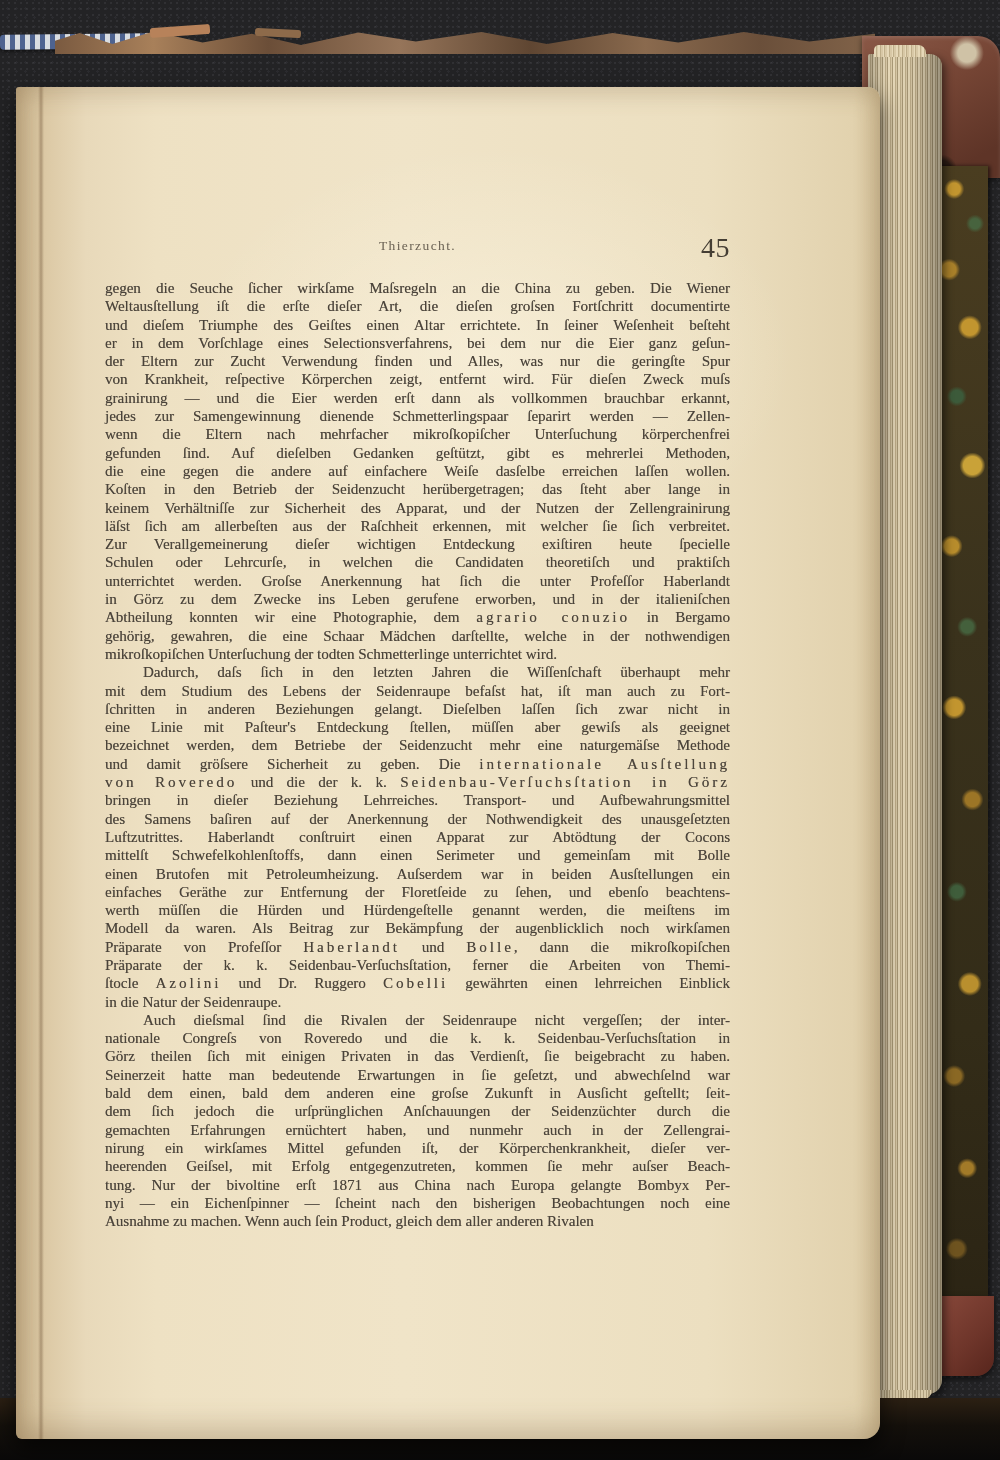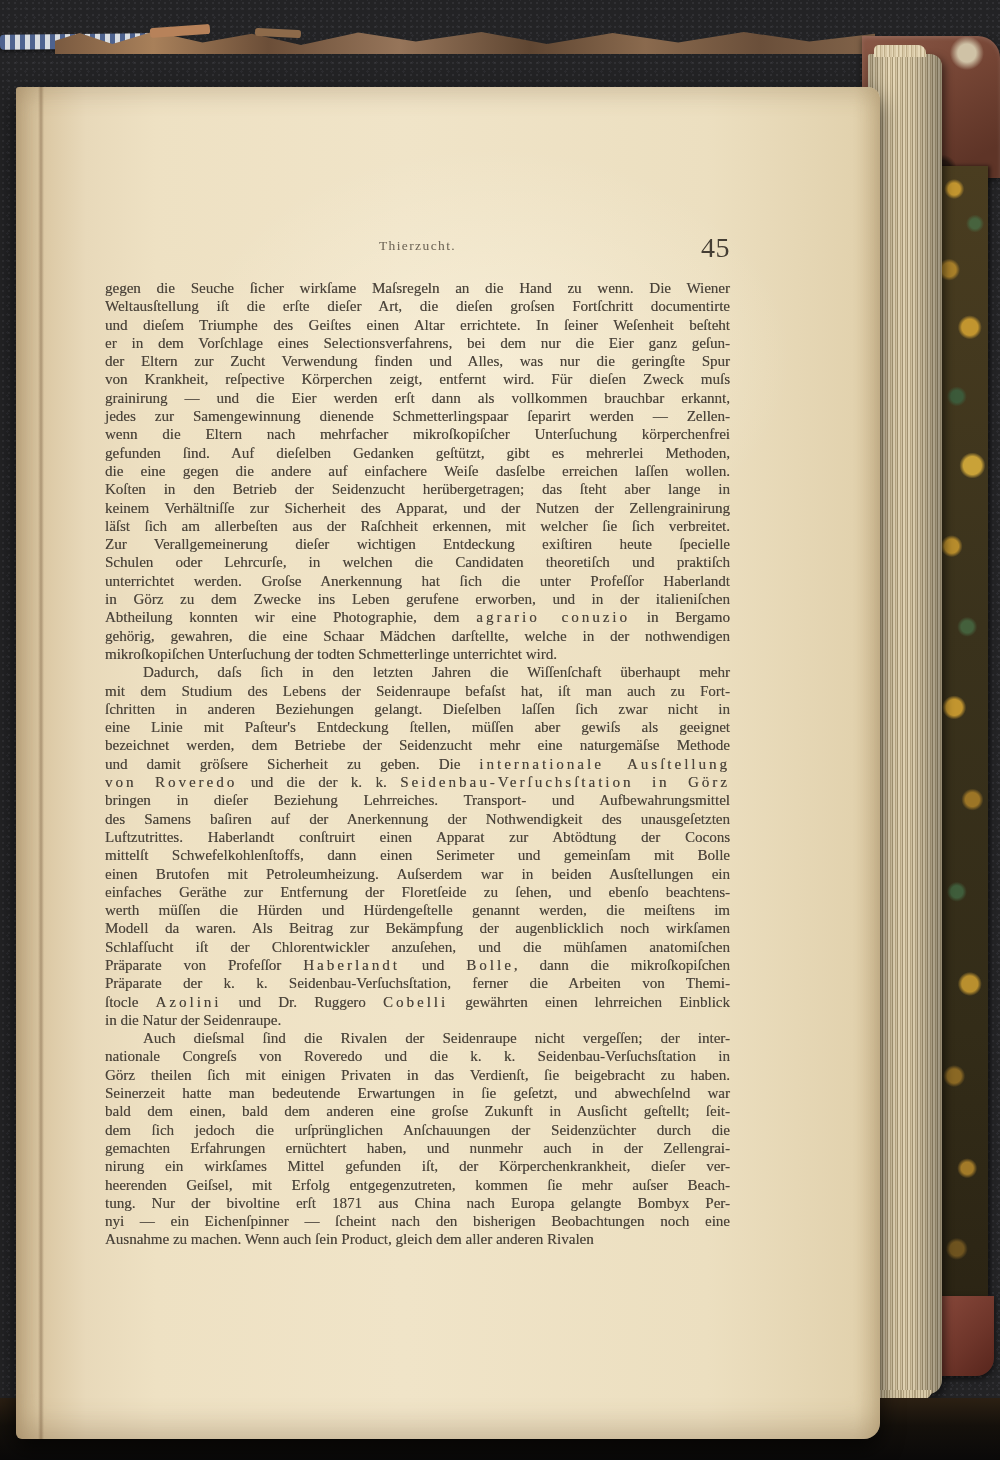--- a/index.html
+++ b/index.html
@@ -138,21 +138,21 @@
 
   <div class="page">
     <div class="gutter-line"></div>
     <div class="content">
       <div class="running-head">
         <div class="head-title">Thierzucht.</div>
         <div class="page-num">45</div>
       </div>
       <div class="text-block">
           <div class="para">
-            <div class="line"><span>gegen die Seuche ſicher wirkſame Maſsregeln an die Hand zu wenn. Die Wiener</span></div>
+            <div class="line"><span>gegen die Seuche ſicher wirkſame Maſsregeln an die China zu geben. Die Wiener</span></div>
             <div class="line"><span>Weltausſtellung iſt die erſte dieſer Art, die dieſen groſsen Fortſchritt documentirte</span></div>
             <div class="line"><span>und dieſem Triumphe des Geiſtes einen Altar errichtete. In ſeiner Weſenheit beſteht</span></div>
             <div class="line"><span>er in dem Vorſchlage eines Selectionsverfahrens, bei dem nur die Eier ganz geſun-</span></div>
             <div class="line"><span>der Eltern zur Zucht Verwendung finden und Alles, was nur die geringſte Spur</span></div>
             <div class="line"><span>von Krankheit, reſpective Körperchen zeigt, entfernt wird. Für dieſen Zweck muſs</span></div>
             <div class="line"><span>grainirung — und die Eier werden erſt dann als vollkommen brauchbar erkannt,</span></div>
             <div class="line"><span>jedes zur Samengewinnung dienende Schmetterlingspaar ſeparirt werden — Zellen-</span></div>
             <div class="line"><span>wenn die Eltern nach mehrfacher mikroſkopiſcher Unterſuchung körperchenfrei</span></div>
             <div class="line"><span>gefunden ſind. Auf dieſelben Gedanken geſtützt, gibt es mehrerlei Methoden,</span></div>
             <div class="line"><span>die eine gegen die andere auf einfachere Weiſe dasſelbe erreichen laſſen wollen.</span></div>
@@ -176,21 +176,20 @@
             <div class="line"><span>und damit gröſsere Sicherheit zu geben. Die </span><span class="sp">internationale Ausſtellung</span></div>
             <div class="line"><span class="sp">von Roveredo</span><span> und die der k. k. </span><span class="sp">Seidenbau-Verſuchsſtation in Görz</span></div>
             <div class="line"><span>bringen in dieſer Beziehung Lehrreiches. Transport- und Aufbewahrungsmittel</span></div>
             <div class="line"><span>des Samens baſiren auf der Anerkennung der Nothwendigkeit des unausgeſetzten</span></div>
             <div class="line"><span>Luftzutrittes. Haberlandt conſtruirt einen Apparat zur Abtödtung der Cocons</span></div>
             <div class="line"><span>mittelſt Schwefelkohlenſtoffs, dann einen Serimeter und gemeinſam mit Bolle</span></div>
             <div class="line"><span>einen Brutofen mit Petroleumheizung. Auſserdem war in beiden Ausſtellungen ein</span></div>
             <div class="line"><span>einfaches Geräthe zur Entfernung der Floretſeide zu ſehen, und ebenſo beachtens-</span></div>
             <div class="line"><span>werth müſſen die Hürden und Hürdengeſtelle genannt werden, die meiſtens im</span></div>
             <div class="line"><span>Modell da waren. Als Beitrag zur Bekämpfung der augenblicklich noch wirkſamen</span></div>
-            <div class="line"><span>Schlafſucht iſt der Chlorentwickler anzuſehen, und die mühſamen anatomiſchen</span></div>
             <div class="line"><span>Präparate von Profeſſor </span><span class="sp">Haberlandt</span><span> und </span><span class="sp">Bolle</span><span>, dann die mikroſkopiſchen</span></div>
             <div class="line"><span>Präparate der k. k. Seidenbau-Verſuchsſtation, ferner die Arbeiten von Themi-</span></div>
             <div class="line"><span>ſtocle </span><span class="sp">Azolini</span><span> und Dr. Ruggero </span><span class="sp">Cobelli</span><span> gewährten einen lehrreichen Einblick</span></div>
             <div class="line last"><span>in die Natur der Seidenraupe.</span></div>
           </div>
           <div class="para indent">
             <div class="line"><span>Auch dieſsmal ſind die Rivalen der Seidenraupe nicht vergeſſen; der inter-</span></div>
             <div class="line"><span>nationale Congreſs von Roveredo und die k. k. Seidenbau-Verſuchsſtation in</span></div>
             <div class="line"><span>Görz theilen ſich mit einigen Privaten in das Verdienſt, ſie beigebracht zu haben.</span></div>
             <div class="line"><span>Seinerzeit hatte man bedeutende Erwartungen in ſie geſetzt, und abwechſelnd war</span></div>

